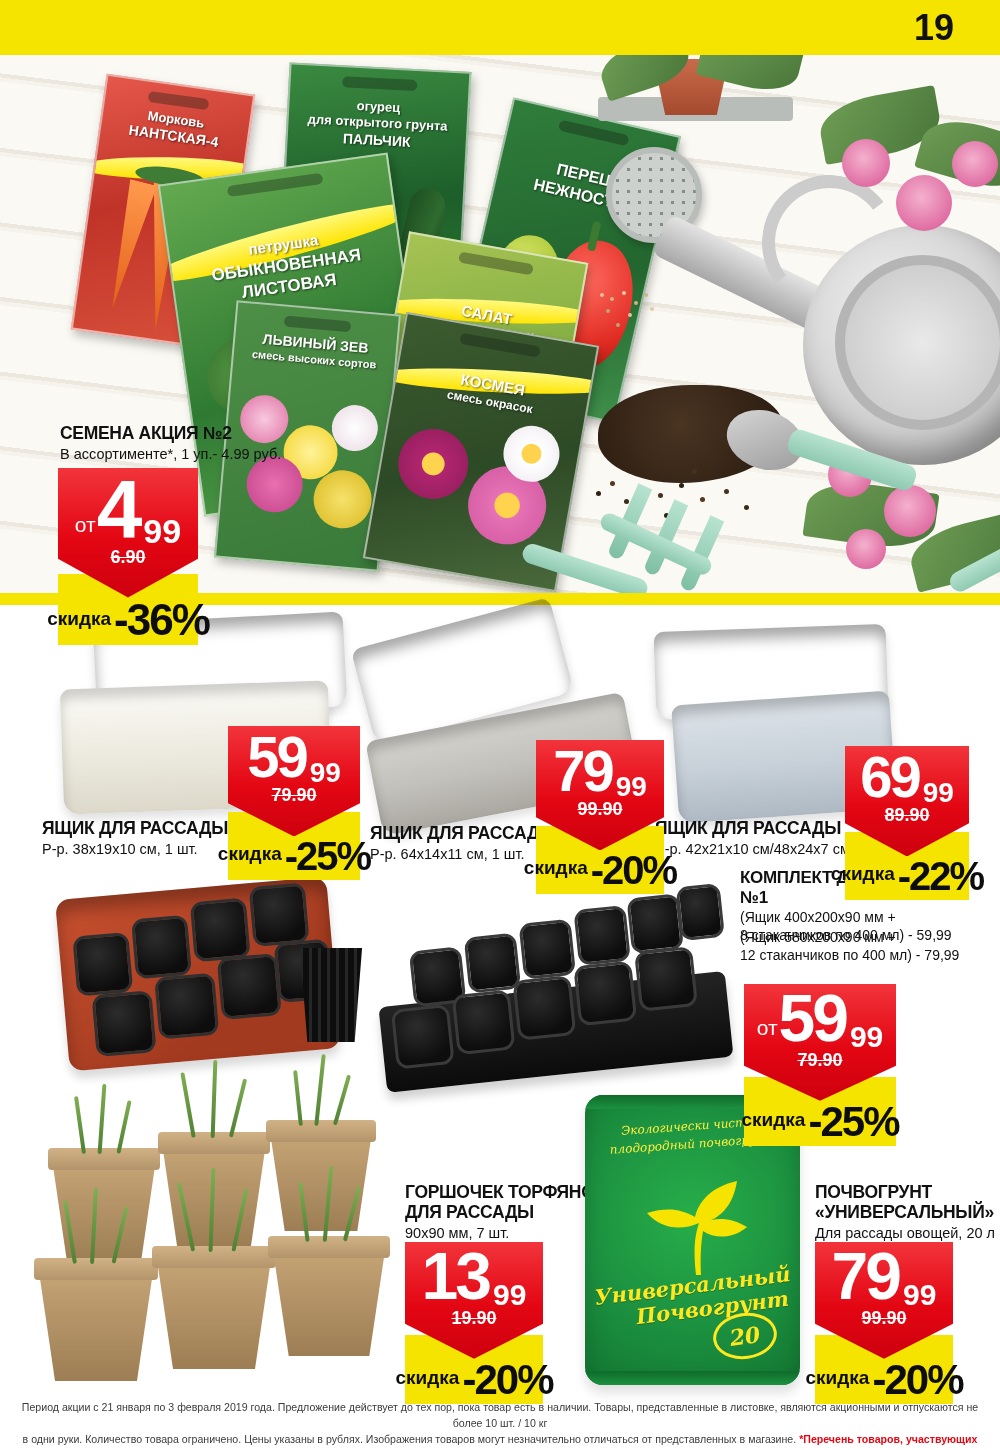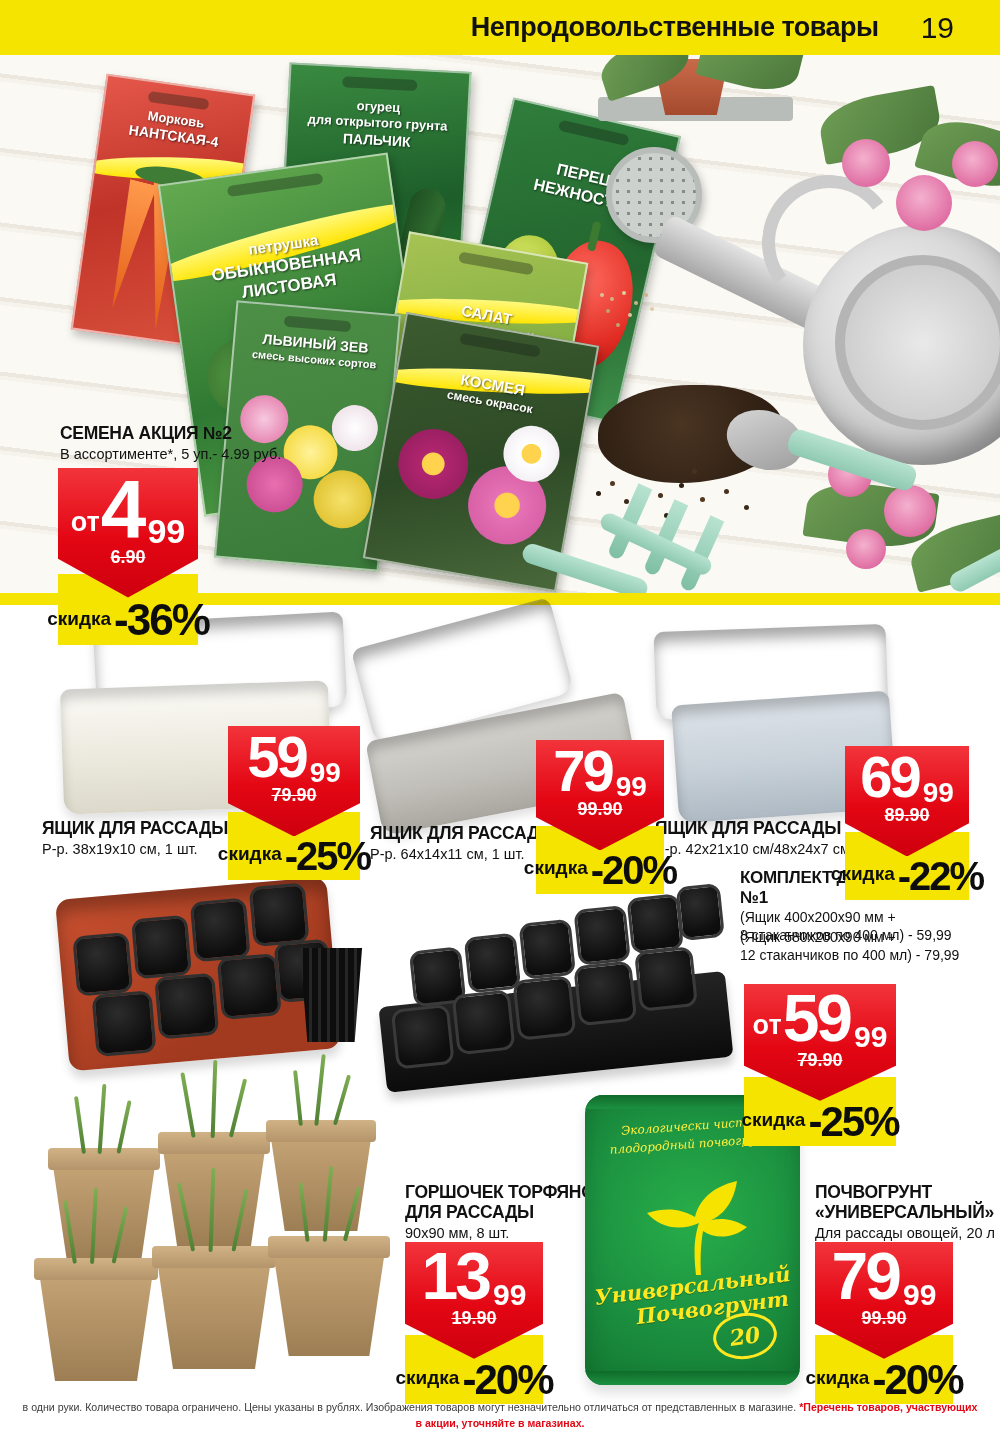--- a/index.html
+++ b/index.html
@@ -2,21 +2,21 @@
 <html><head>
 <meta charset="utf-8">
 <style>
   html,body{margin:0;padding:0;background:#fff;}
   #page{position:relative;width:1000px;height:1450px;background:#fff;overflow:hidden;
         font-family:"Liberation Sans",sans-serif;color:#111;}
   
   .hdr{position:absolute;left:0;top:0;width:1000px;height:55px;background:#F5E400;
        display:flex;align-items:center;justify-content:flex-end;gap:42px;padding-right:46px;box-sizing:border-box;}
   .hdr-title{font-size:27px;font-weight:800;letter-spacing:-0.5px;}
-  .hdr-page{font-size:30px;font-weight:400;}
+  .hdr-page{font-size:36px;font-weight:700;}
   
   .hero{position:absolute;left:0;top:55px;width:1000px;height:538px;overflow:hidden;
         background:repeating-linear-gradient(187deg,#fbf9f4 0 66px,#ece8df 66px 70px,#f6f3ec 70px 74px);}
   .pk{position:absolute;border:2px solid rgba(255,255,255,.55);box-shadow:3px 5px 10px rgba(0,0,0,.25);
       box-sizing:border-box;overflow:hidden;}
   .pk .slot{position:absolute;top:9px;left:50%;transform:translateX(-50%);width:42%;height:11px;
             border-radius:7px;background:rgba(20,30,20,.35);}
   .pk .swoosh{position:absolute;left:-12%;width:124%;height:22px;background:linear-gradient(#fff97e,#ffe400);
               border-radius:50%;transform:rotate(-7deg);}
   .pk .tt{position:absolute;left:0;right:0;text-align:center;color:#fff;font-weight:800;
@@ -71,21 +71,21 @@
   .prong{position:absolute;width:15px;height:78px;border-radius:0 0 12px 12px;
          background:linear-gradient(#b7e3d0,#7fbfa4);}
   
   .divider{position:absolute;left:0;top:593px;width:1000px;height:12px;background:#F5E400;}
   
   .badge{position:absolute;text-align:center;}
   .b-red{position:relative;z-index:2;color:#fff;padding:8px 6px 30px;
          background:linear-gradient(180deg,#f2343b 0%,#e30613 55%,#ce000e 100%);
          clip-path:polygon(0 0,100% 0,100% 70%,50% 100%,0 70%);}
   .b-price{display:flex;justify-content:center;align-items:flex-end;line-height:.8;}
-  .b-pfx{font-size:27px;font-weight:700;margin:0 1px 8px 0;}
+  .b-pfx{font-size:21px;font-weight:400;margin:0 1px 8px 0;}
   .b-int{font-size:58px;font-weight:800;letter-spacing:-3px;}
   .b-frac{font-size:28px;font-weight:800;margin:0 0 -4px 4px;}
   .b-old{font-size:18px;font-weight:700;text-decoration:line-through;margin-top:5px;}
   .b-yellow{position:relative;z-index:1;background:#F5E400;margin-top:-24px;padding:28px 4px 8px;
             display:flex;justify-content:center;align-items:flex-end;gap:3px;color:#0d0d0d;}
   .b-lbl{font-size:19px;font-weight:800;margin-bottom:7px;}
   .b-pct{font-size:40px;font-weight:800;letter-spacing:-2px;line-height:.8;}
   .badge-xl .b-int{font-size:82px;} .badge-xl .b-frac{font-size:34px;} .badge-xl .b-pct{font-size:44px;}
   .badge-lg .b-int{font-size:66px;} .badge-lg .b-frac{font-size:30px;} .badge-lg .b-pct{font-size:42px;}
   
@@ -135,21 +135,20 @@
   .footer{position:absolute;left:20px;right:20px;top:1400px;text-align:center;
           font-size:10.6px;line-height:1.5;color:#3b3b3b;}
   .footer .red{color:#e30613;font-weight:700;}
 </style>
 </head>
 <body>
 
 <div id="page">
 
   <div class="hdr">
-    <span class="hdr-title">Непродовольственные товары</span>
     <span class="hdr-page">19</span>
   </div>
 
   <div class="hero">
 
     <div class="pk pk1" style="left:88px;top:28px;width:150px;height:258px;transform:rotate(8deg);">
       <div class="slot"></div>
       <div class="tt" style="top:26px;">
         <span class="t1">Морковь</span>
         <span class="t2">НАНТСКАЯ-4</span>
@@ -265,21 +264,21 @@
 
     <div class="prong" style="left:622px;top:428px;transform:rotate(24deg);"></div>
     <div class="prong" style="left:658px;top:444px;transform:rotate(24deg);"></div>
     <div class="prong" style="left:694px;top:460px;transform:rotate(24deg);"></div>
     <div class="mint" style="position:absolute;left:596px;top:480px;width:120px;height:18px;transform:rotate(25deg);"></div>
     <div class="mint" style="position:absolute;left:520px;top:506px;width:130px;height:20px;transform:rotate(18deg);"></div>
     <div class="mint" style="position:absolute;left:946px;top:500px;width:90px;height:20px;transform:rotate(-28deg);"></div>
 
     <div class="plabel" style="left:60px;top:368px;">
       <div class="p-name">СЕМЕНА АКЦИЯ №2</div>
-      <div class="p-size">В ассортименте*, 5 уп.- 4.99 руб.</div>
+      <div class="p-size">В ассортименте*, 1 уп.- 4.99 руб.</div>
     </div>
   </div>
 
   <div class="badge badge-xl" style="left:58px;top:468px;width:140px;">
     <div class="b-red">
       <div class="b-price">
         <span class="b-pfx">от</span>
           <span class="b-int">4</span>
           <span class="b-frac">99</span>
       </div>
@@ -447,21 +446,21 @@
     <div class="blade" style="left:34px;top:-54px;height:60px;transform:rotate(-7deg);"></div>
     <div class="blade" style="left:58px;top:-70px;height:76px;transform:rotate(5deg);"></div>
     <div class="blade" style="left:82px;top:-50px;height:56px;transform:rotate(15deg);"></div>
     <div class="rim"></div>
       <div class="body"></div>
   </div>
 
   <div class="plabel" style="left:405px;top:1182px;">
     <div class="p-name">ГОРШОЧЕК ТОРФЯНОЙ</div>
     <div class="p-name">ДЛЯ РАССАДЫ</div>
-    <div class="p-size">90х90 мм, 8 шт.</div>
+    <div class="p-size">90х90 мм, 7 шт.</div>
   </div>
   <div class="badge badge-lg" style="left:405px;top:1242px;width:138px;">
     <div class="b-red">
         <div class="b-price">
           <span class="b-int">13</span>
           <span class="b-frac">99</span>
         </div>
       <div class="b-old">19.90</div>
       </div>
     <div class="b-yellow">
@@ -498,16 +497,17 @@
         </div>
       <div class="b-old">99.90</div>
       </div>
     <div class="b-yellow">
         <span class="b-lbl">скидка</span>
         <span class="b-pct">-20%</span>
       </div>
   </div>
 
   <div class="footer">
+    <div>Период акции с 21 января по 3 февраля 2019 года. Предложение действует до тех пор, пока товар есть в наличии. Товары, представленные в листовке, являются акционными и отпускаются не более 10 шт. / 10 кг</div>
     <div><span>в одни руки. Количество товара ограничено. Цены указаны в рублях. Изображения товаров могут незначительно отличаться от представленных в магазине. </span><span class="red">*Перечень товаров, участвующих в акции, уточняйте в магазинах.</span></div>
   </div>
 
 </div>
 
 </body></html>

